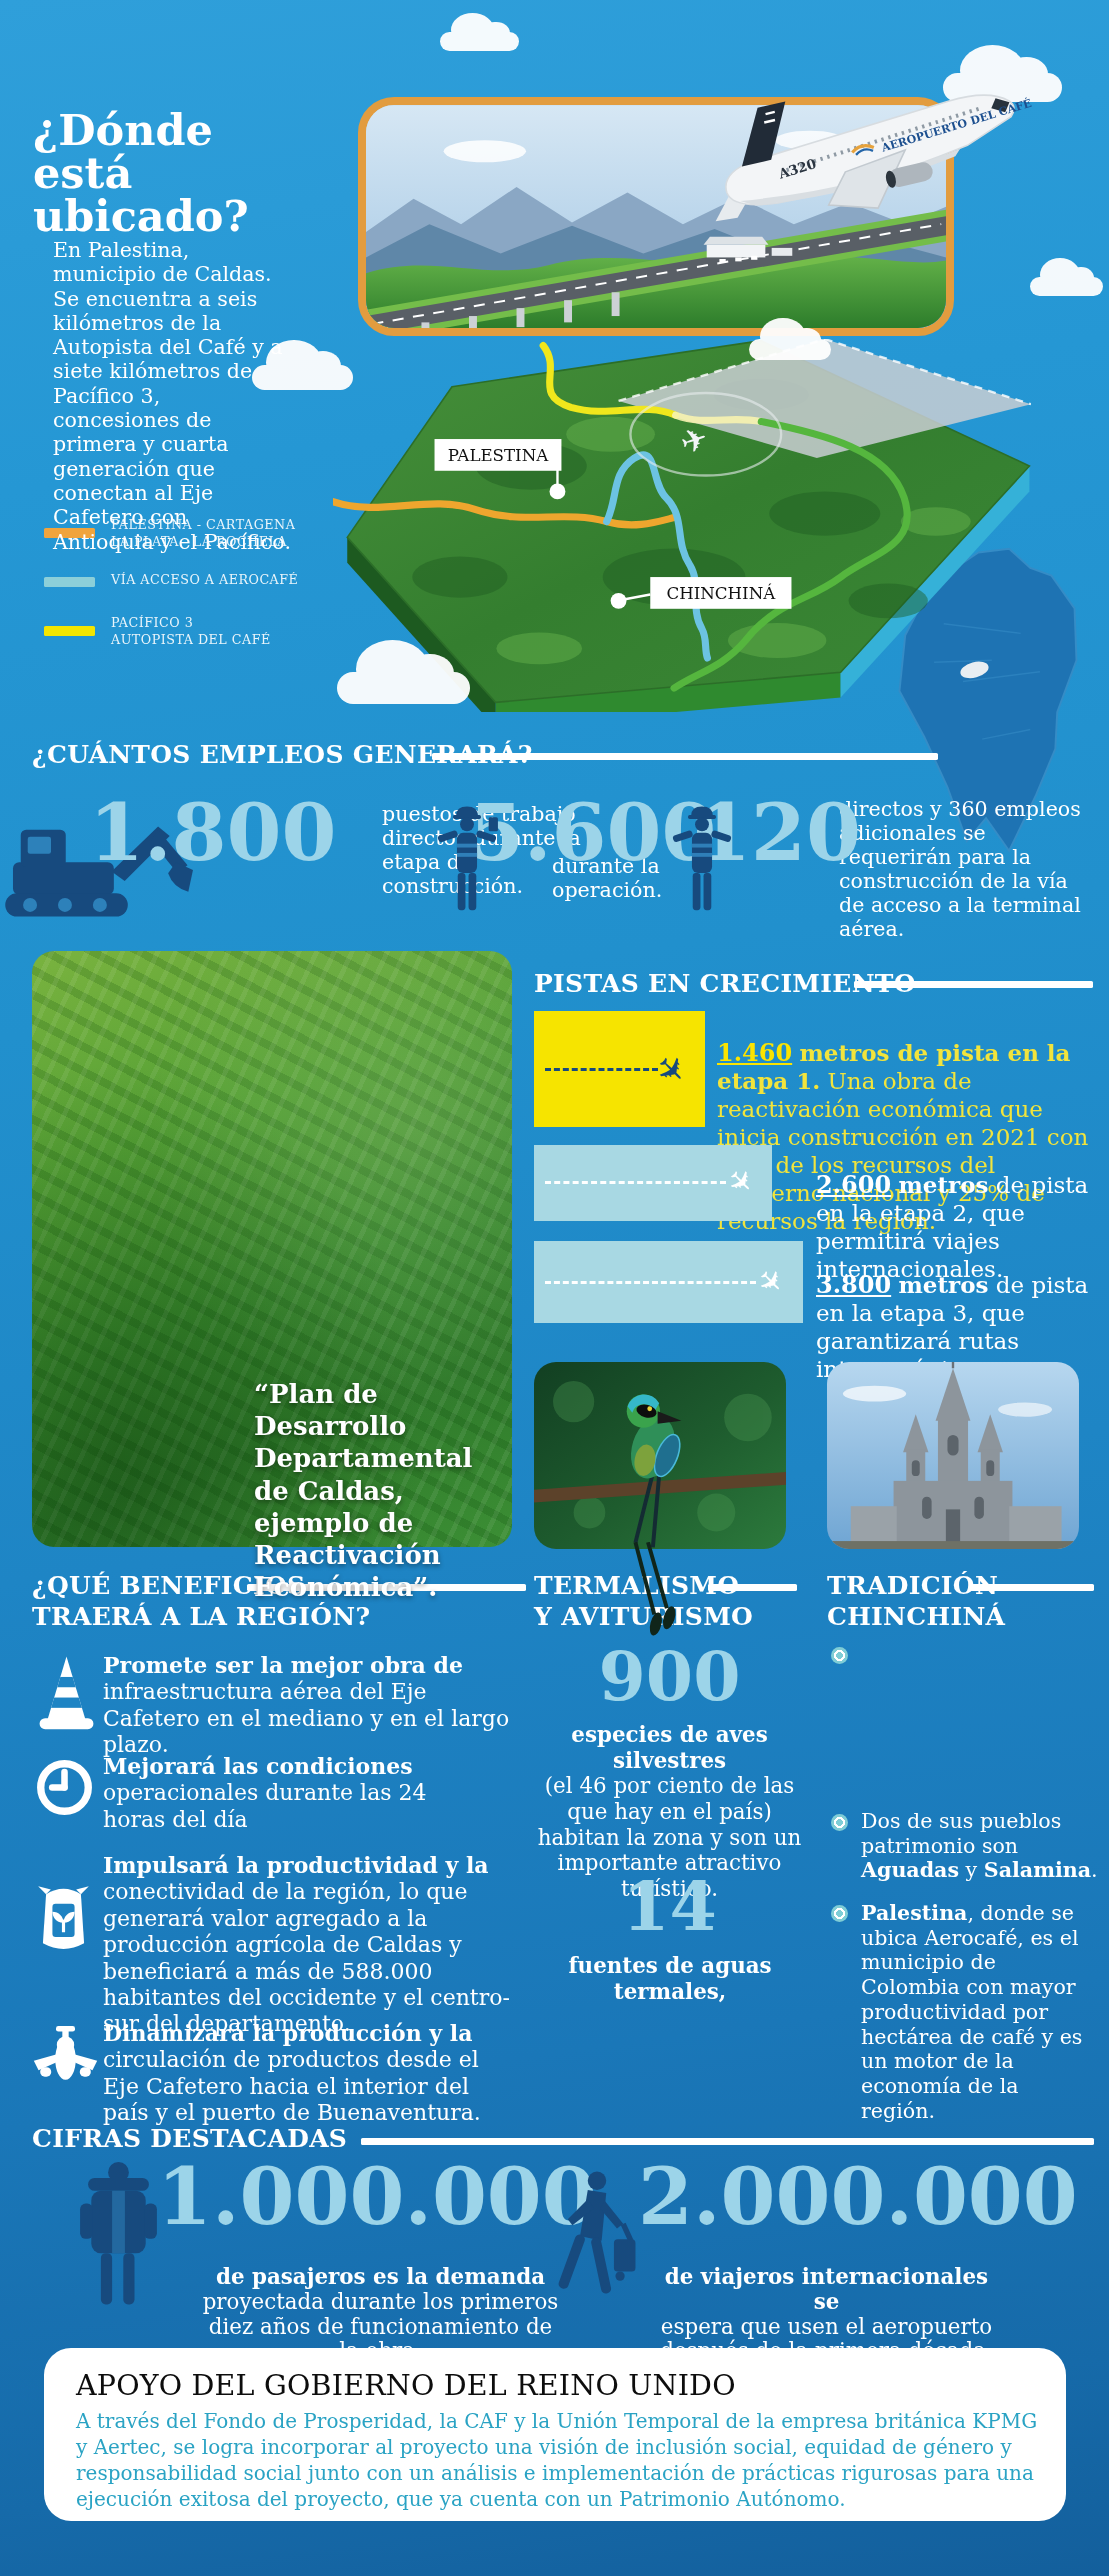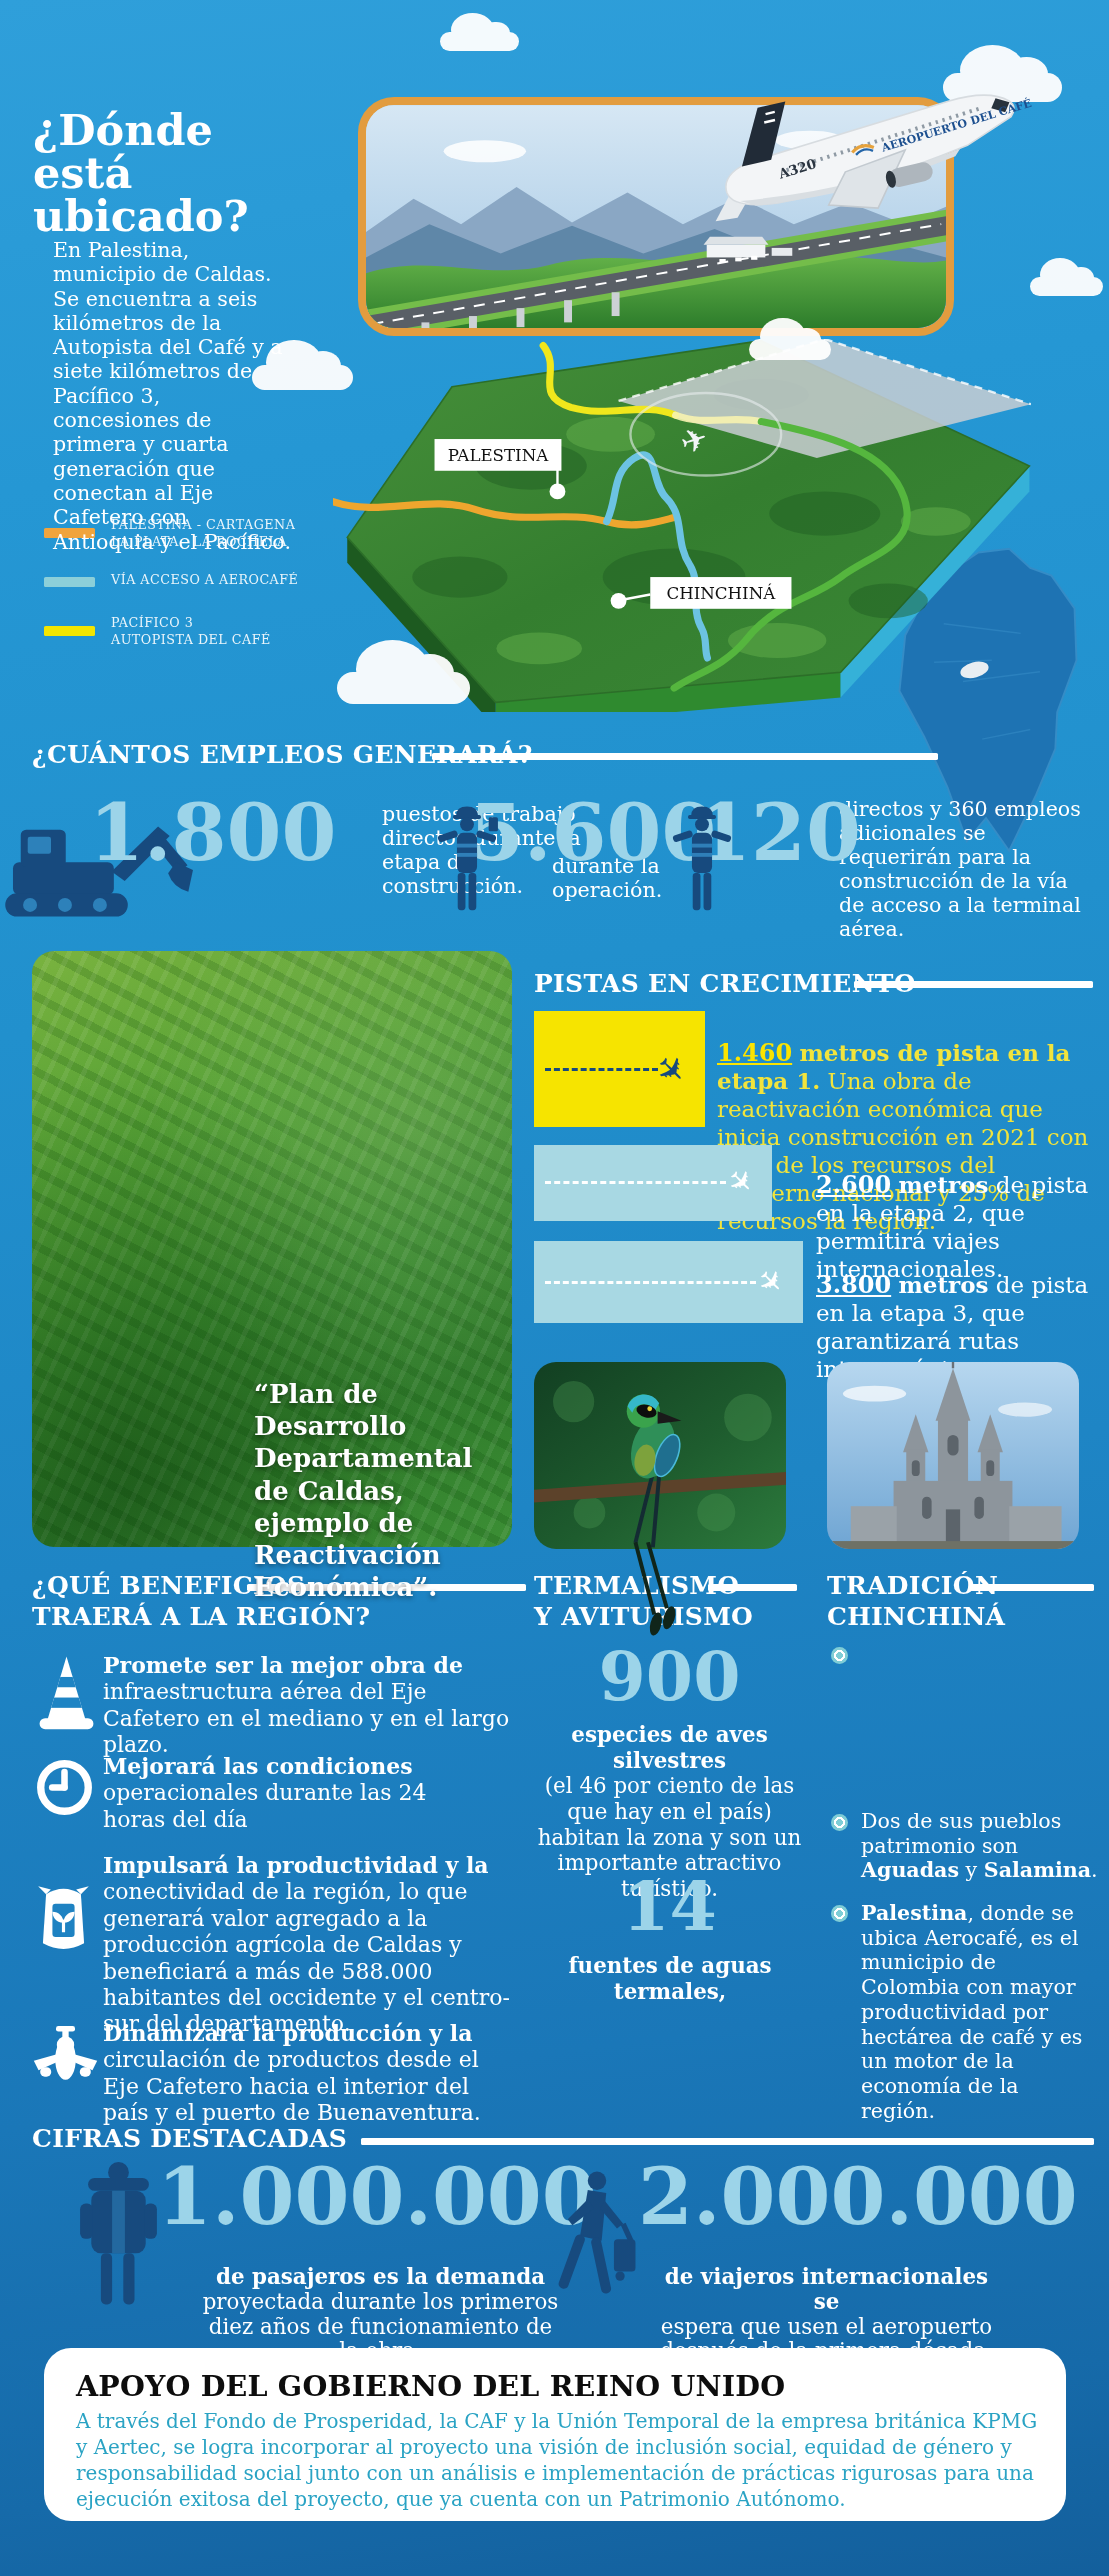--- a/index.html
+++ b/index.html
@@ -490,18 +490,18 @@
       <rect x="70" y="90" width="13" height="74" rx="6" transform="rotate(-12 76 94)"></rect>
     </svg>
   </div>
   <div class="abs big-num" style="left:638px;top:2157px;font-size:79px;">2.000.000</div>
   <p class="abs benefit-text center" style="left:652px;top:2265px;width:349px;font-size:21.4px;line-height:1.16;">
     <strong>de viajeros internacionales se</strong><br>
     <span>espera que usen el aeropuerto después de la primera década.</span>
   </p>
 
   <div class="footer-box">
-    <div class="abs" style="left:32px;top:20.6px;font-size:28.5px;font-weight:bold;color:#0d0d0d;letter-spacing:0.2px;">APOYO DEL GOBIERNO DEL REINO UNIDO</div>
+    <div class="abs" style="left:32px;top:20.6px;font-size:28.5px;font-weight:normal;color:#0d0d0d;letter-spacing:0.2px;">APOYO DEL GOBIERNO DEL REINO UNIDO</div>
     <div class="abs" style="left:32px;top:60px;width:965px;font-size:20px;line-height:1.3;color:#2aa3c4;">A través del Fondo de Prosperidad, la CAF y la Unión Temporal de la empresa británica KPMG y Aertec, se logra incorporar al proyecto una visión de inclusión social, equidad de género y responsabilidad social junto con un análisis e implementación de prácticas rigurosas para una ejecución exitosa del proyecto, que ya cuenta con un Patrimonio Autónomo.</div>
   </div>
 
 </div>
 
 
 </body></html>

